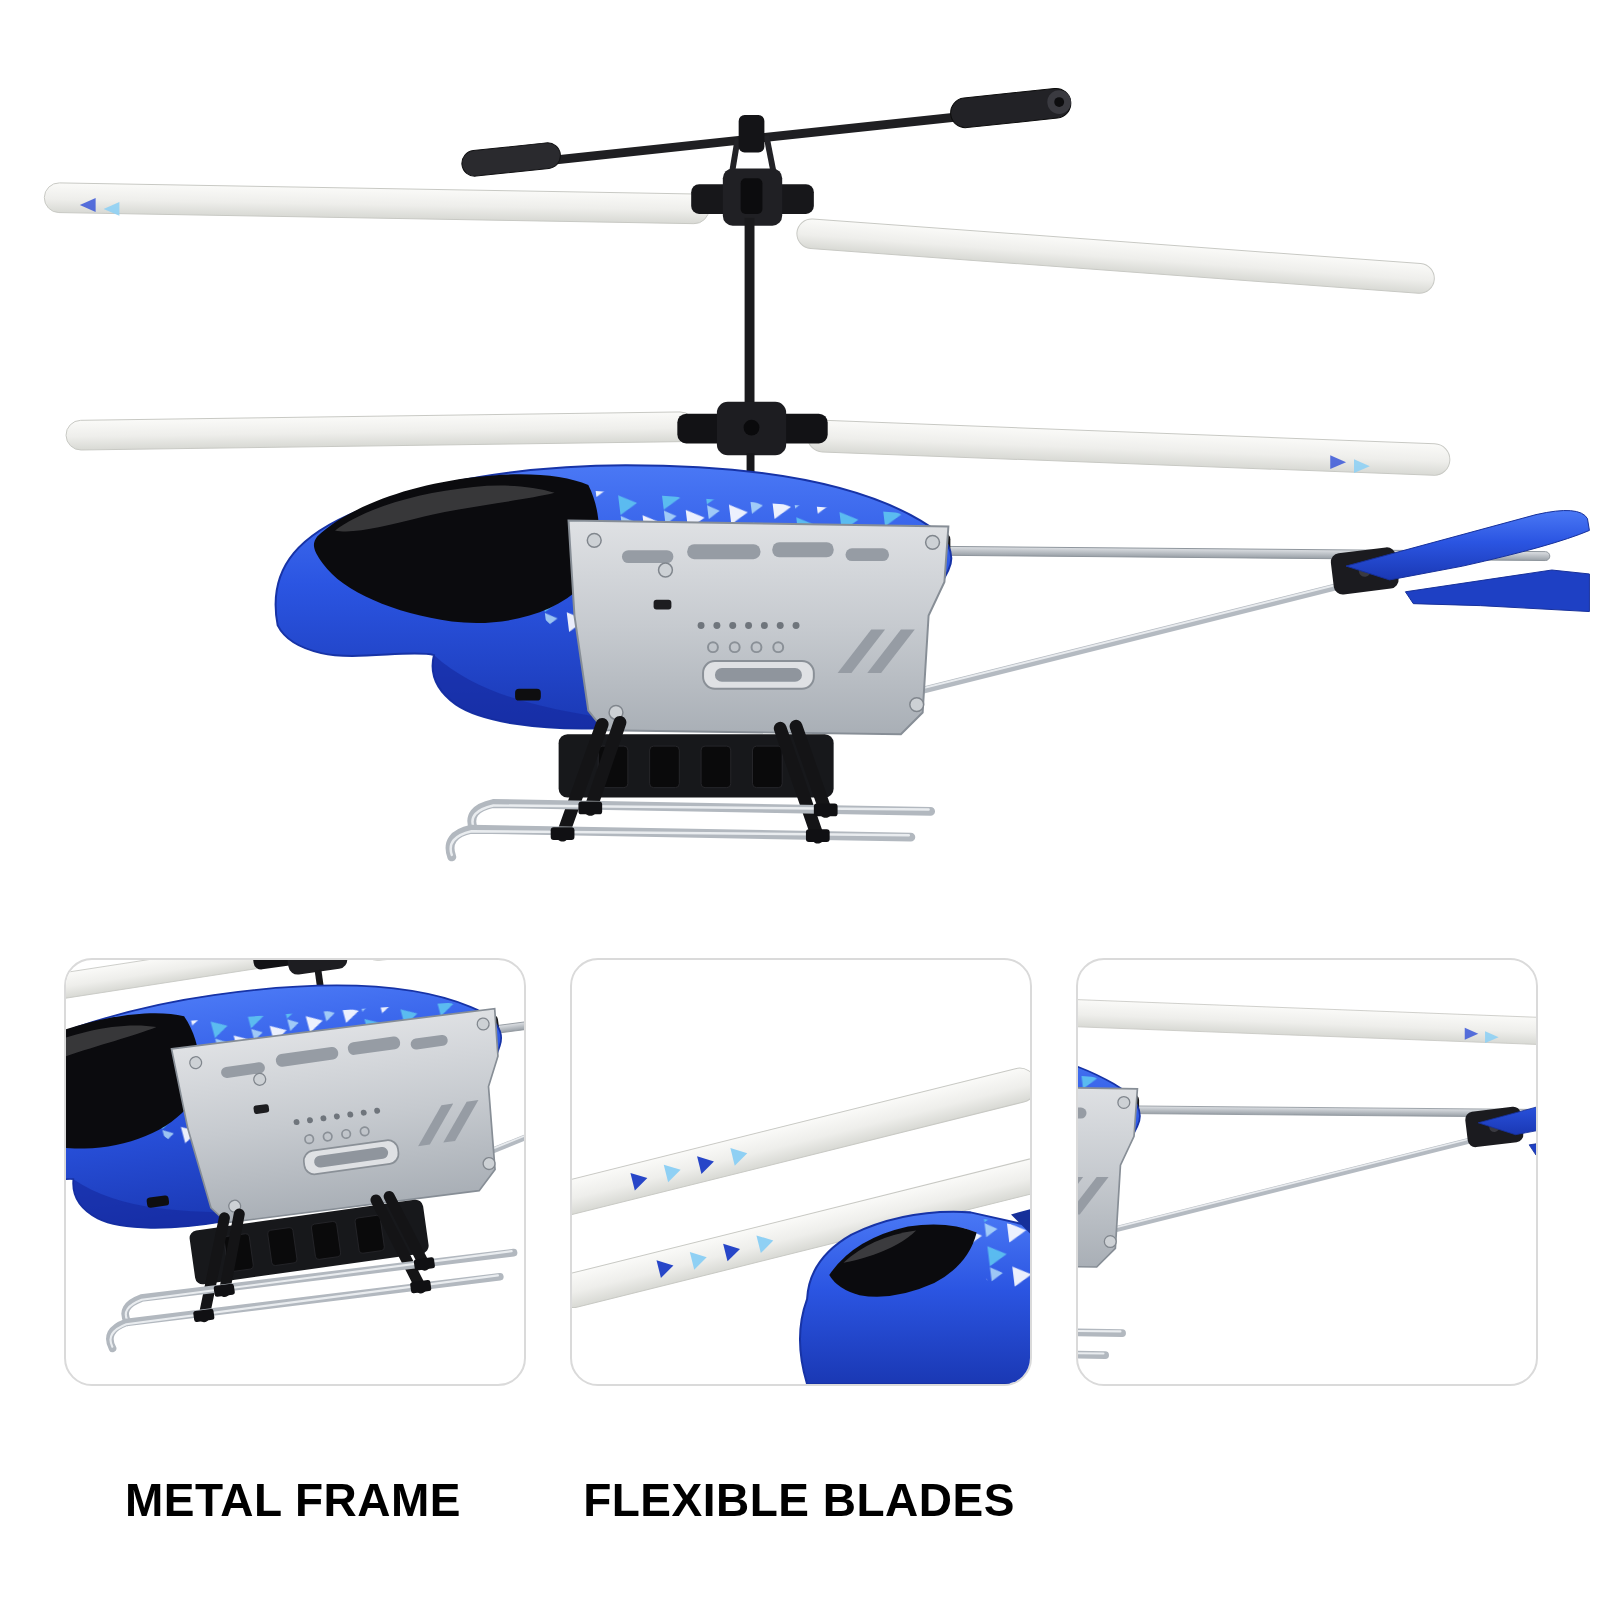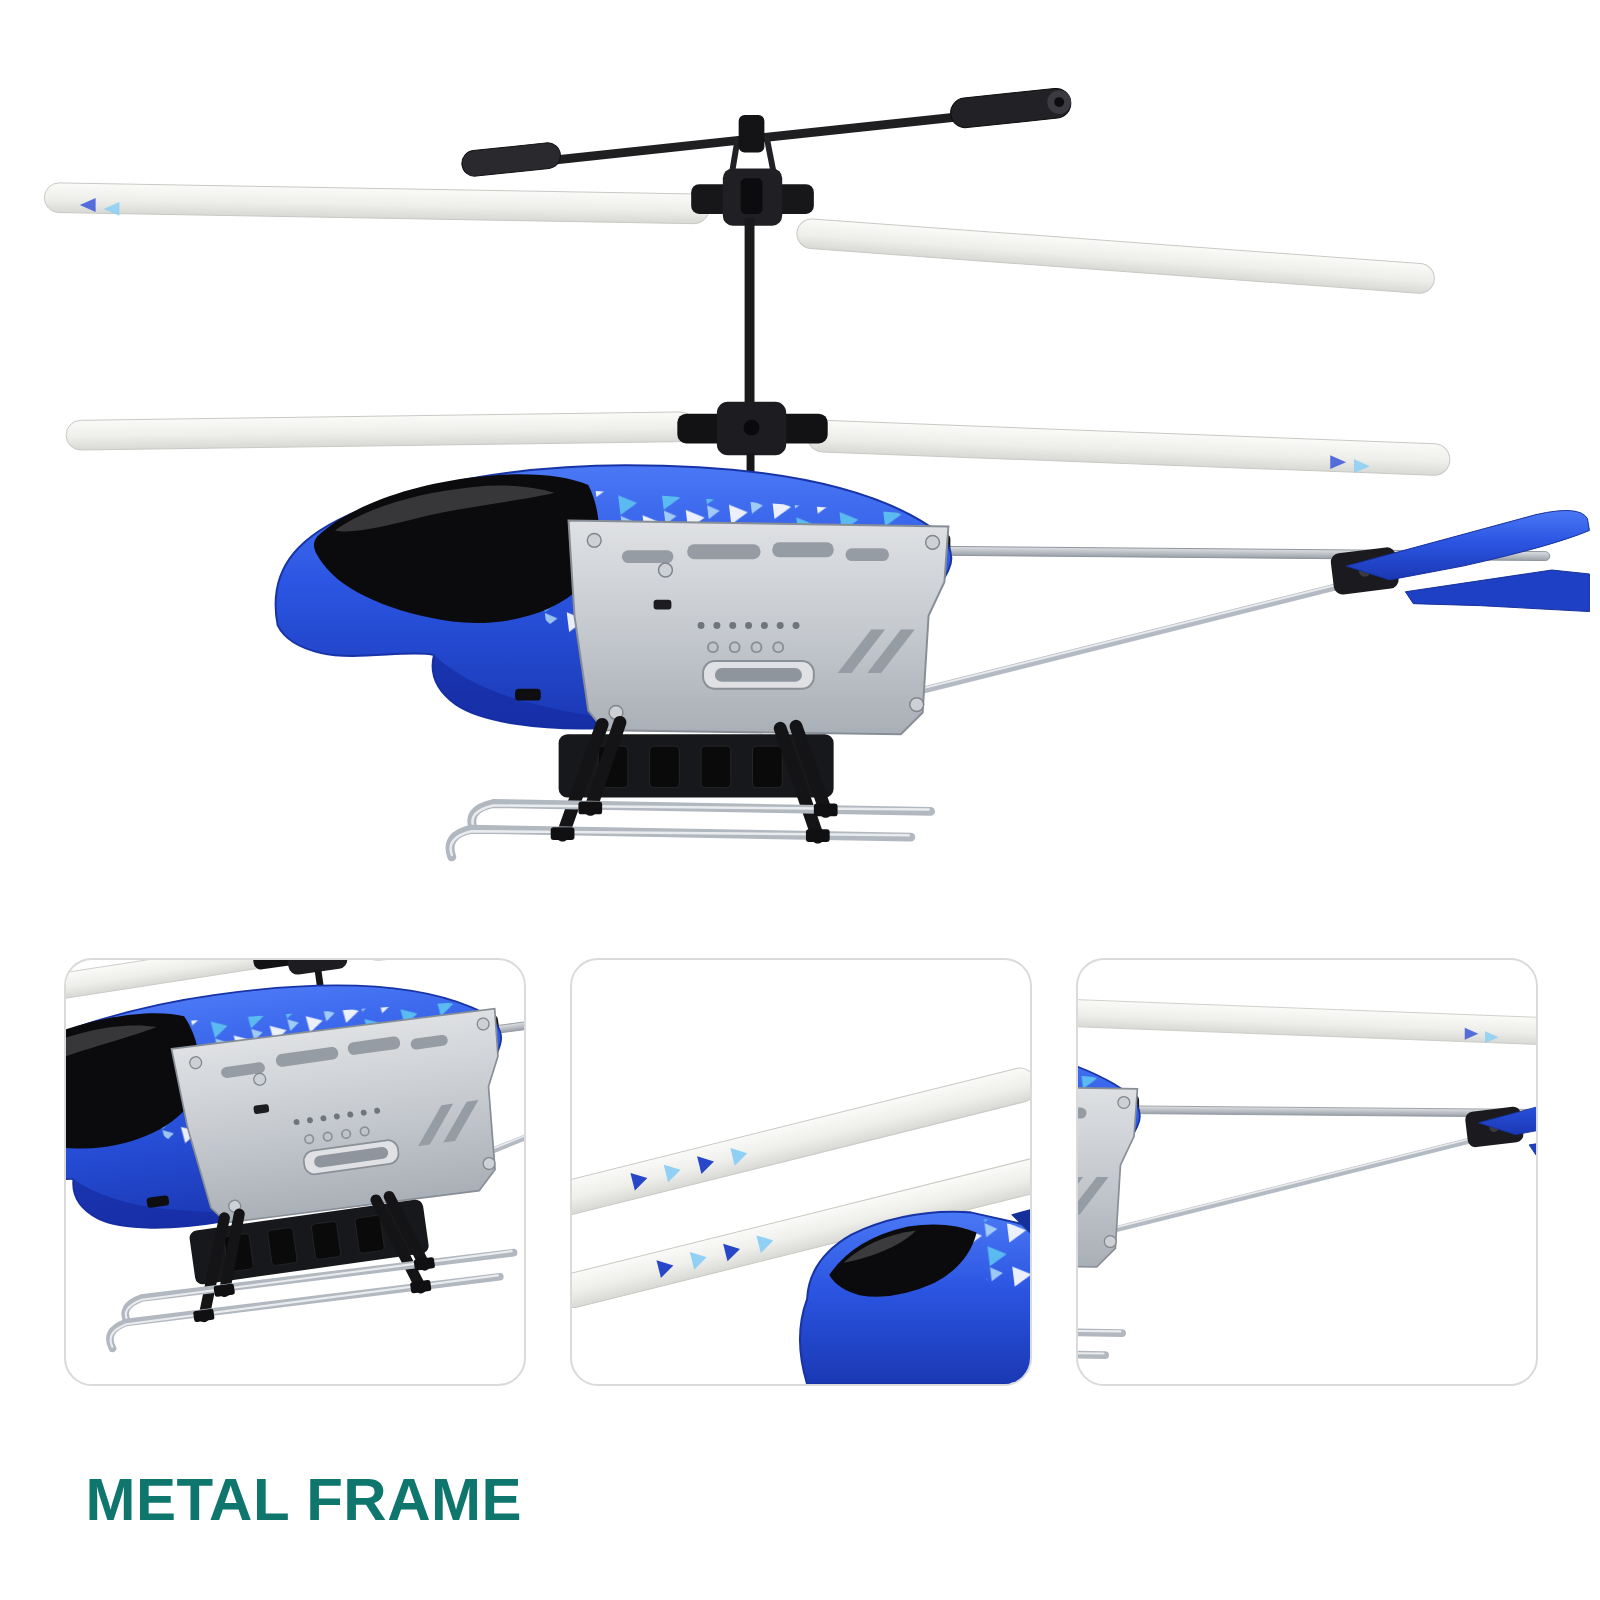--- a/index.html
+++ b/index.html
@@ -11,21 +11,21 @@
     position:absolute; top:958px; width:458px; height:424px;
     border:2px solid #dadada; border-radius:28px; overflow:hidden;
     background:#ffffff; margin:0;
   }
   .card svg { width:100%; height:100%; display:block; }
   #card-1 { left:64px; }
   #card-2 { left:570px; }
   #card-3 { left:1076px; }
   .feature-label {
     position:absolute; top:1468px; height:64px; line-height:64px;
-    font-size:60px; font-weight:700; color:#0f766e; text-align:right;
+    font-size:46px; font-weight:700; color:#000000; text-align:center;
     white-space:nowrap; letter-spacing:0.5px; width:458px;
   }
   #label-1 { left:64px; }
   #label-2 { left:570px; }
   #label-3 { left:1076px; }
 </style>
 </head>
 <body>
 
 <div class="page">
@@ -238,14 +238,15 @@
     </svg>
   </figure>
 
   <figure class="card" id="card-3">
     <svg viewBox="860 360 580 500" preserveAspectRatio="xMidYMid slice">
       <use href="#heli"></use>
     </svg>
   </figure>
 
   <div class="feature-label" id="label-1">METAL FRAME</div>
+  <div class="feature-label" id="label-2">FLEXIBLE BLADES</div>
 
 </div>
 
 </body></html>

